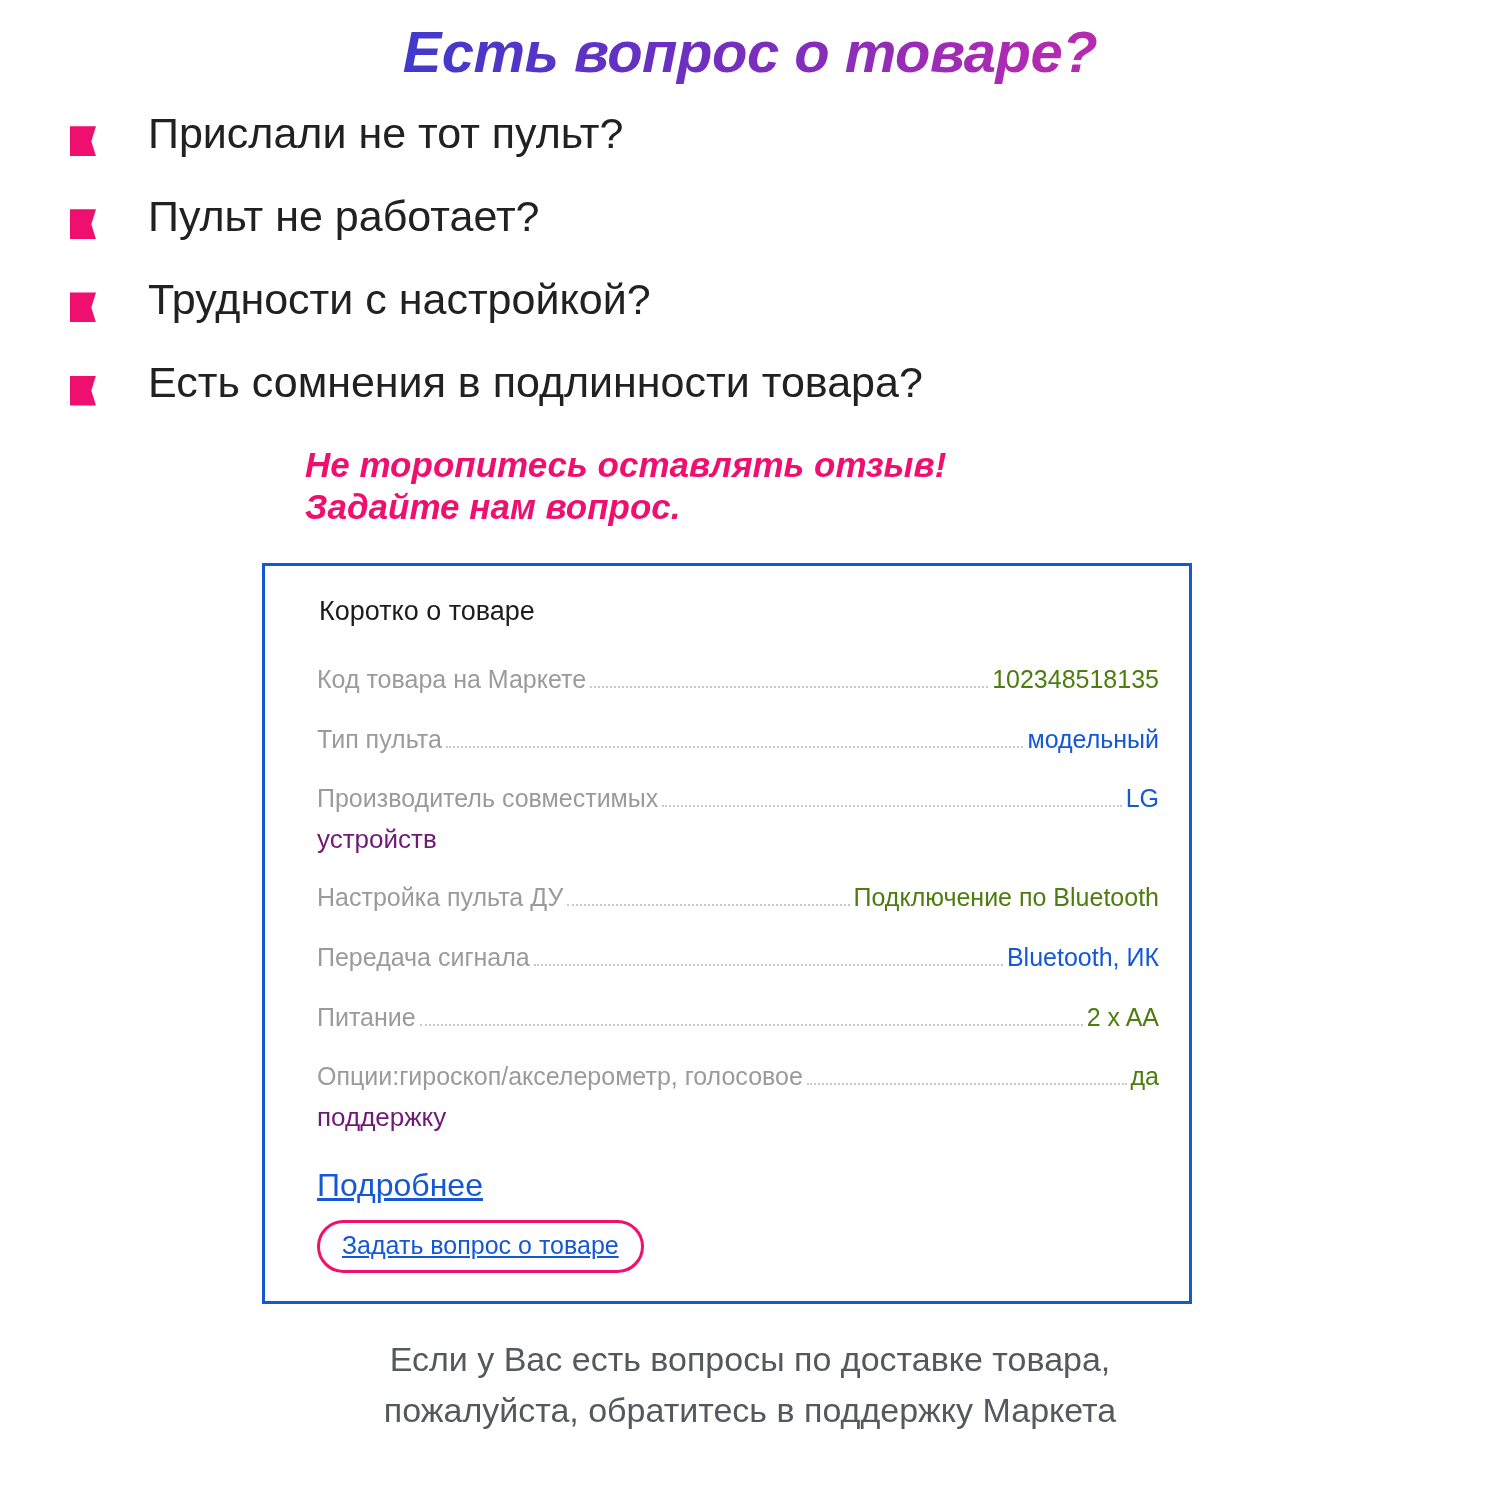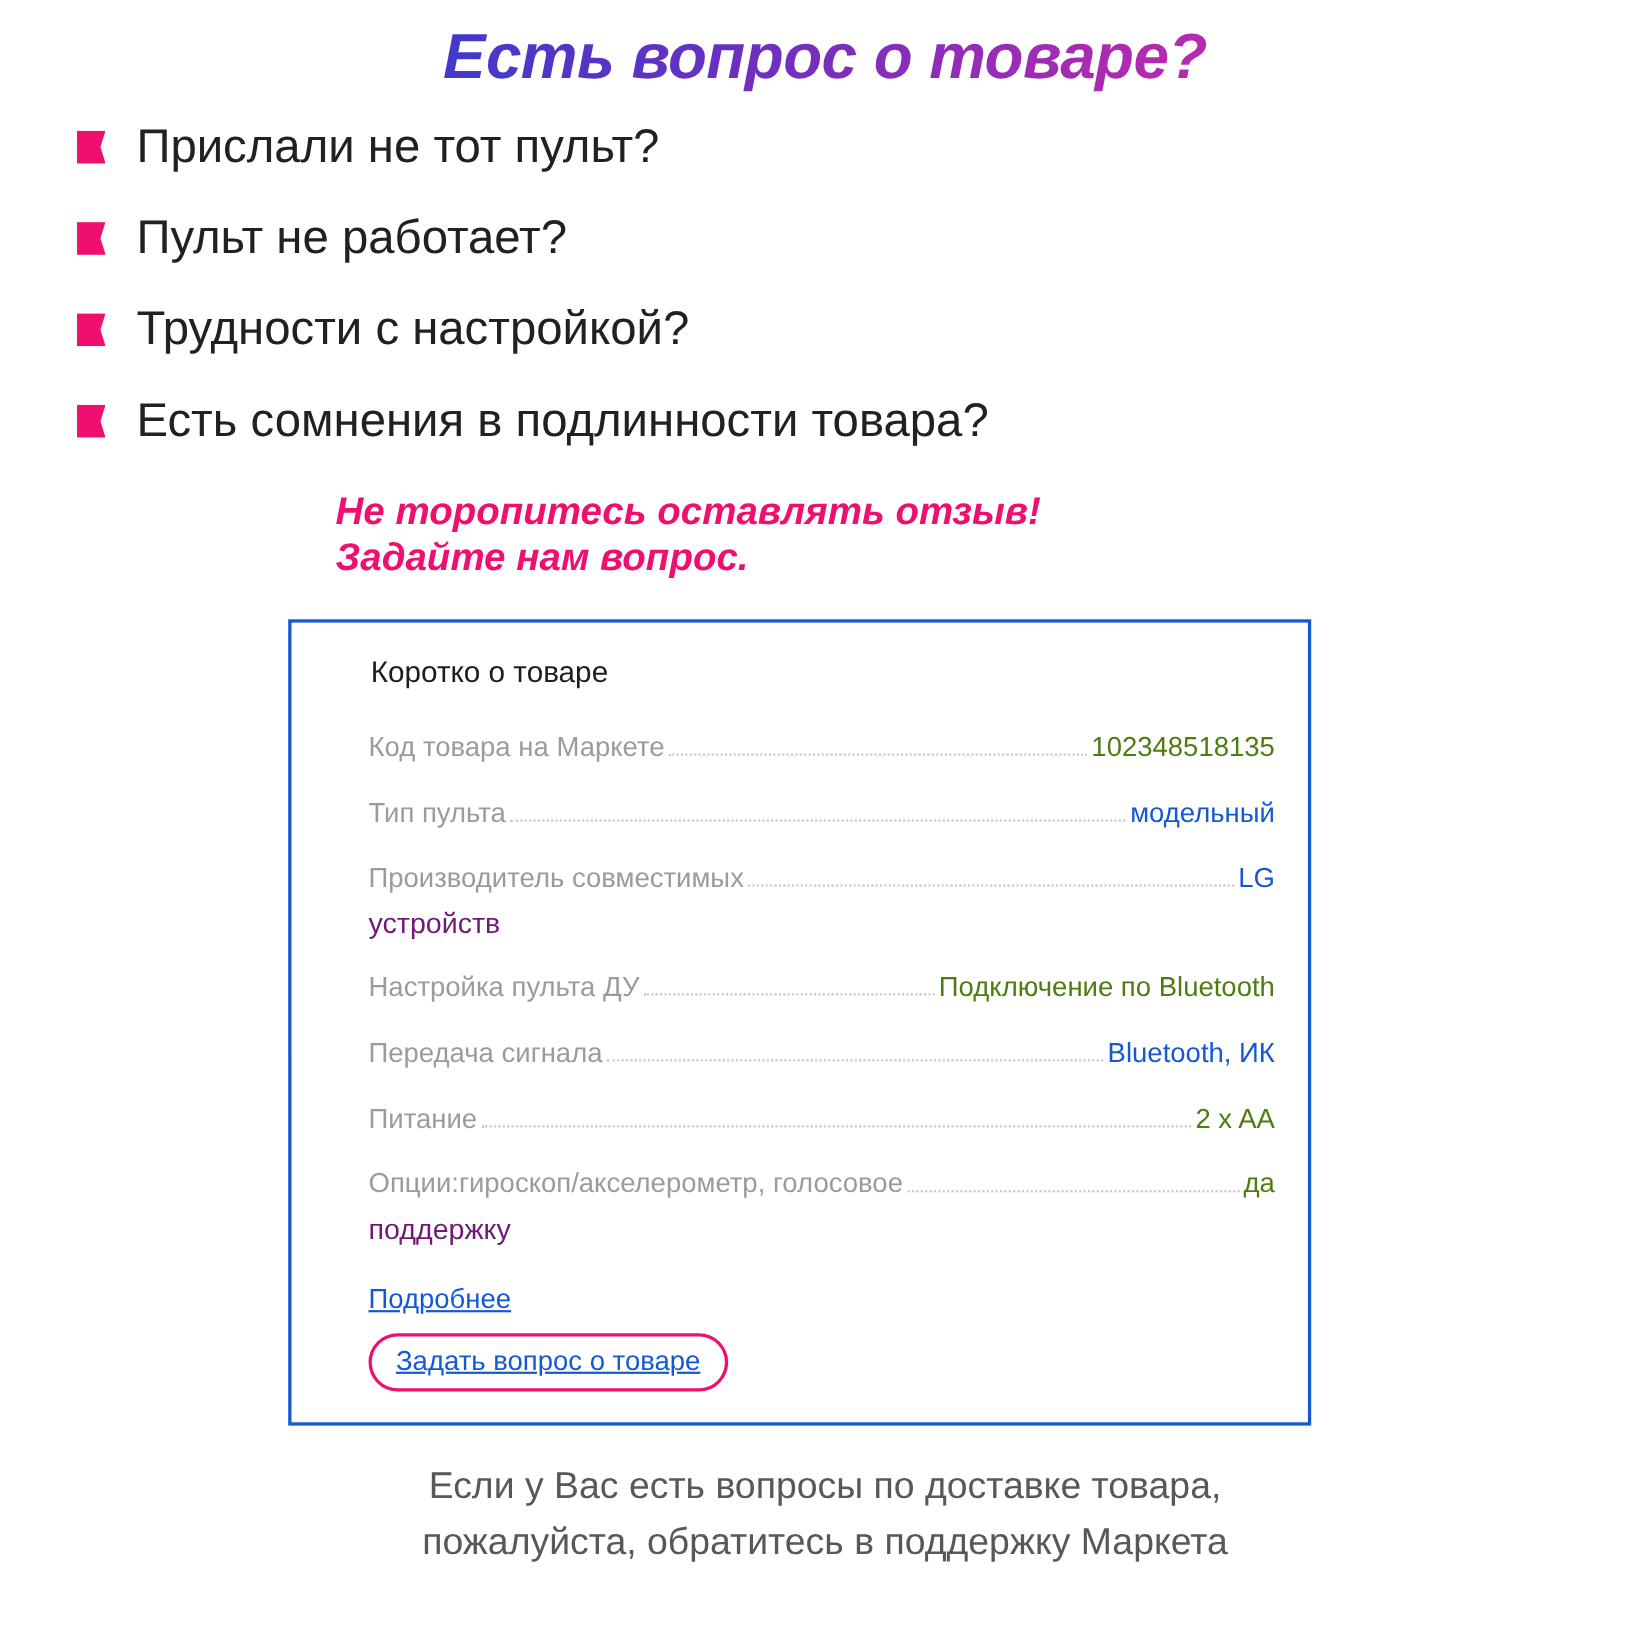--- a/index.html
+++ b/index.html
@@ -30,22 +30,23 @@
     color: transparent;
     -webkit-text-fill-color: transparent;
   }
 
   
   .bullets {
     margin: 0 0 0 70px;
   }
   .bullet-row {
     display: flex;
-    align-items: center;
+    align-items: flex-end;
     margin-bottom: 38px;
+    gap: 24px;
   }
   .bullet-marker {
     width: 26px;
     height: 30px;
     background: #ef0f6e;
     margin-right: 28px;
     flex: 0 0 auto;
     clip-path: polygon(0 0, 100% 0, 82% 50%, 100% 100%, 0 100%);
   }
   .bullet-text {
@@ -86,21 +87,21 @@
     background:
       radial-gradient(circle at 30% 20%, rgba(255,255,255,.18) 0 2px, transparent 3px),
       radial-gradient(circle at 70% 38%, rgba(255,255,255,.16) 0 2px, transparent 3px),
       radial-gradient(circle at 25% 58%, rgba(255,255,255,.16) 0 2px, transparent 3px),
       radial-gradient(circle at 68% 76%, rgba(255,255,255,.14) 0 2px, transparent 3px);
   }
   .card {
     position: relative;
     border: 3px solid #1558d6;
     background: #fff;
-    padding: 24px 30px 28px 70px;
+    padding: 24px 30px 28px 52px;
     z-index: 2;
     box-sizing: border-box;
     width: 930px;
     min-height: 700px;
   }
   .card-title {
     font-size: 27px;
     color: #1d1d1d;
     margin: 6px 0 36px 2px;
   }
@@ -131,21 +132,21 @@
   .spec-value.link {
     color: #1558d6;
   }
   .spec-extra {
     color: #701a75;
     font-size: 26px;
     margin: -18px 0 26px 0;
   }
   .more-link {
     color: #1558d6;
-    font-size: 25px;
+    font-size: 32px;
     margin: 8px 0 16px 0;
     display: inline-block;
   }
   .ask-wrap {
     display: inline-block;
     border: 3px solid #ef0f6e;
     border-radius: 28px;
     padding: 8px 22px 10px 22px;
   }
   .ask-link {

